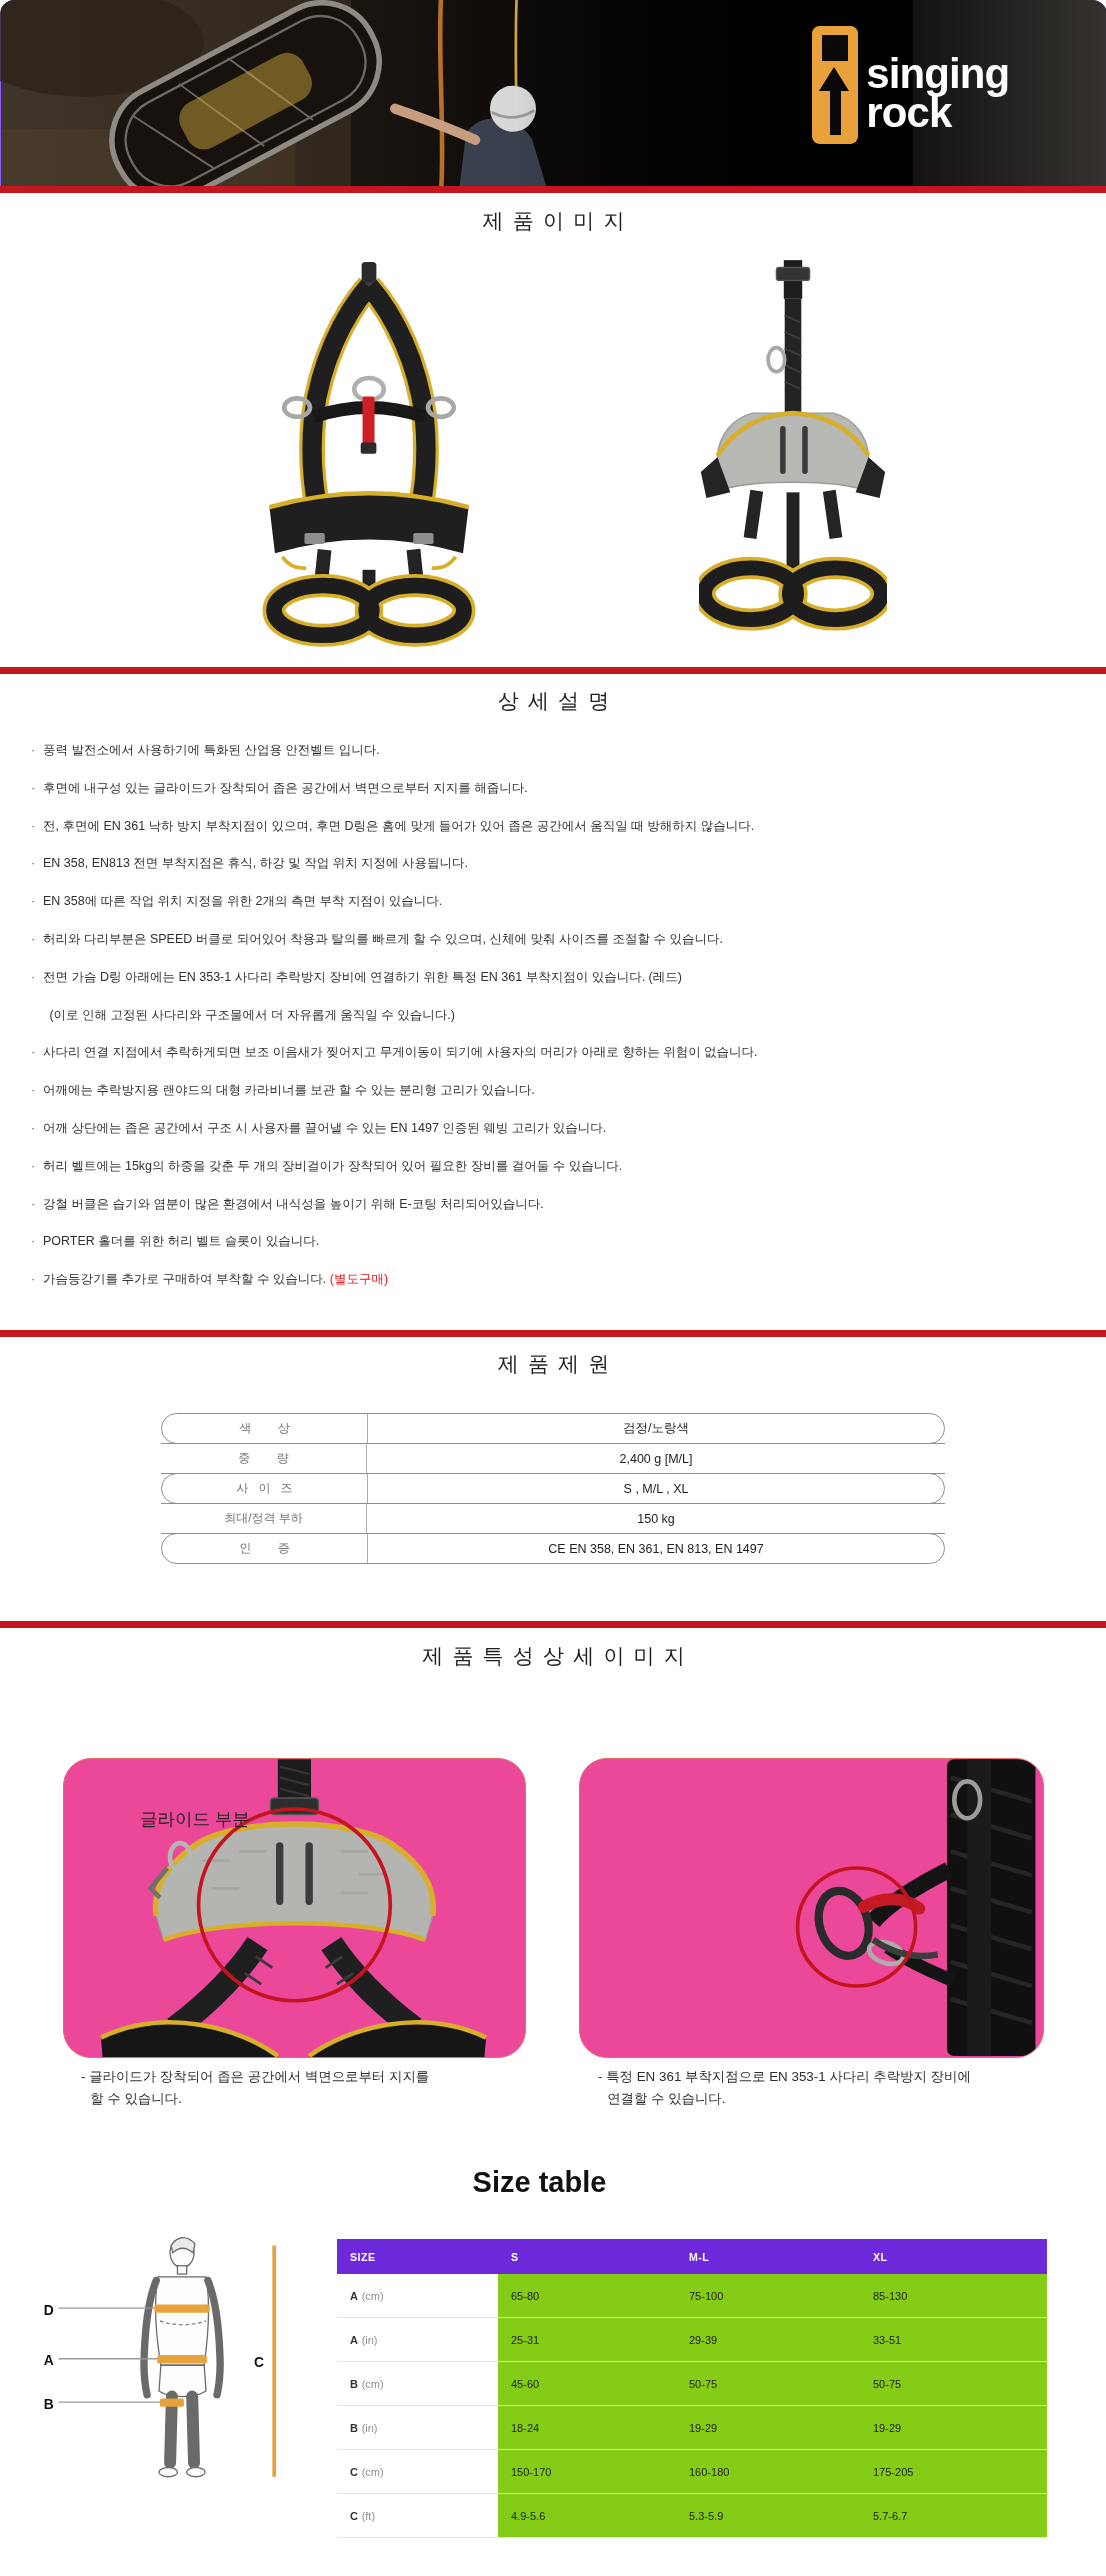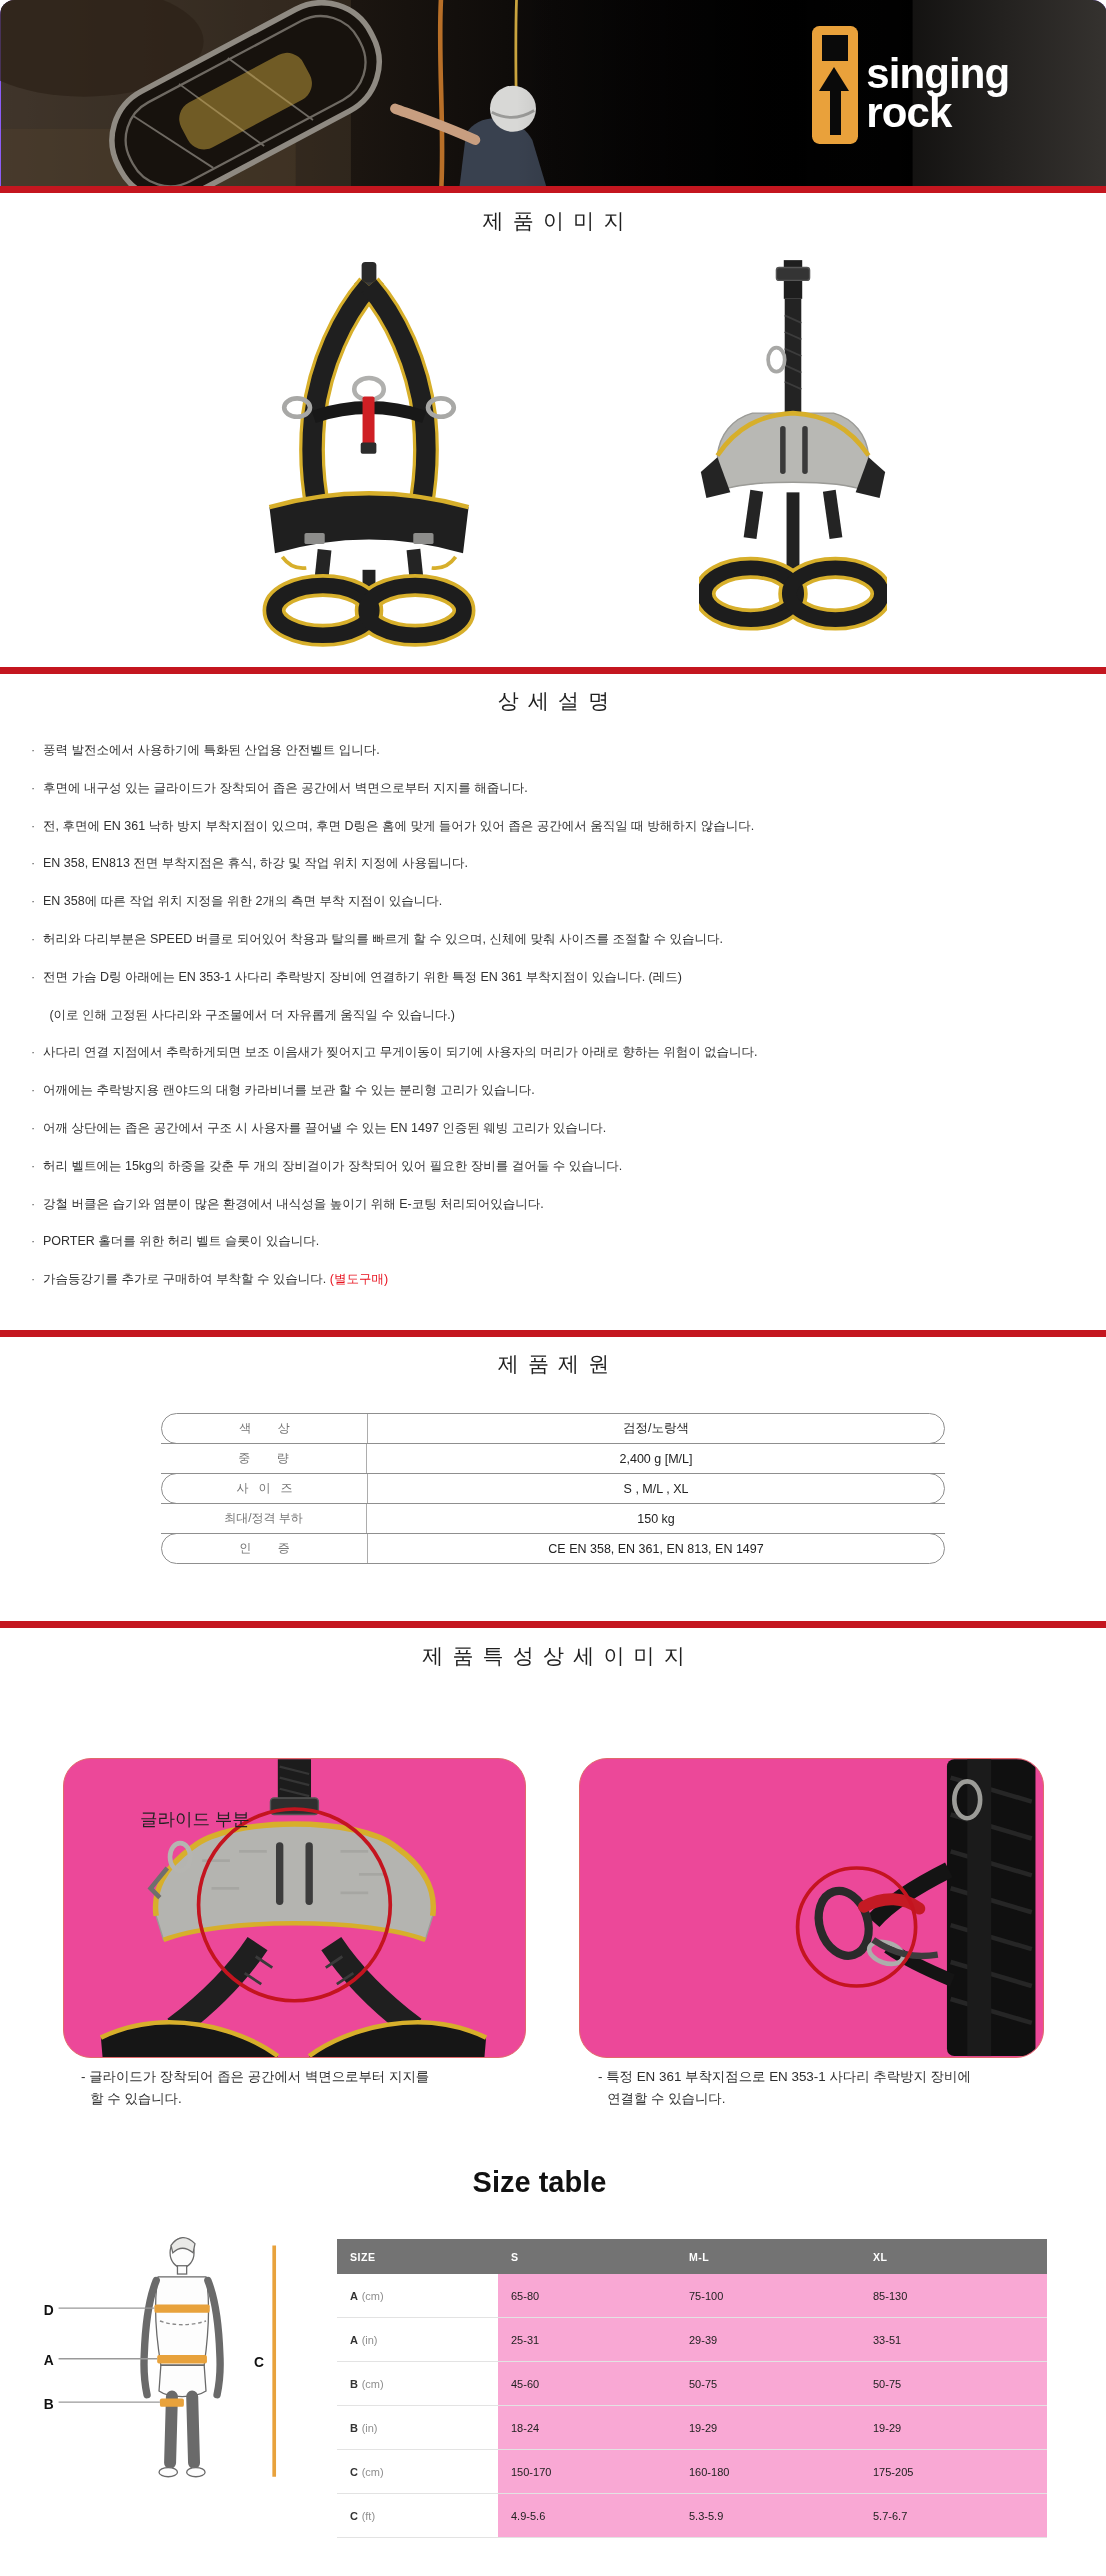--- a/index.html
+++ b/index.html
@@ -44,28 +44,28 @@
   .glide-label{position:absolute;left:76px;top:48px;font-size:17.5px;color:#222;}
   .caption{position:absolute;top:2066px;font-size:13.4px;line-height:22px;color:#2e2e2e;}
   .caption.left{left:81px;width:443px;}
   .caption.right{left:598px;width:443px;}
   .caption .l2{padding-left:9.2px;}
   
   .size-heading{position:absolute;left:0;top:2166px;width:1079px;text-align:center;
                 font-size:29px;font-weight:700;color:#111;margin:0;}
   .size-diagram{position:absolute;left:42px;top:2225px;}
   .size-table{position:absolute;left:337px;top:2239px;width:710px;font-size:11px;}
-  .st-head{display:grid;grid-template-columns:161px 178px 184px 187px;background:#737373;height:35px;}
+  .st-head{display:grid;grid-template-columns:161px 178px 184px 187px;background:#6d28d9;height:35px;}
   .st-head div{display:flex;align-items:center;padding-left:13px;color:#fff;font-weight:700;
                font-size:10.6px;letter-spacing:0.5px;}
   .st-row{display:grid;grid-template-columns:161px 178px 184px 187px;height:43px;border-bottom:0.9px solid #e3e3e3;}
   .st-cell{display:flex;align-items:center;padding-left:13px;box-sizing:border-box;color:#222;}
   .st-cell.lab{background:#fff;color:#333;font-weight:600;}
   .st-cell.lab .u{font-weight:400;color:#8e8e8e;margin-left:3.7px;}
-  .st-cell.val{background:#f9a8d4;text-align:right;}
+  .st-cell.val{background:#84cc16;text-align:right;}
 </style>
 </head>
 <body>
 
 <div class="page">
 
   <div class="header">
     <svg width="1107" height="186" viewBox="0 0 1200 202">
       <defs>
         <linearGradient id="hg" x1="0" y1="0" x2="1" y2="0">

